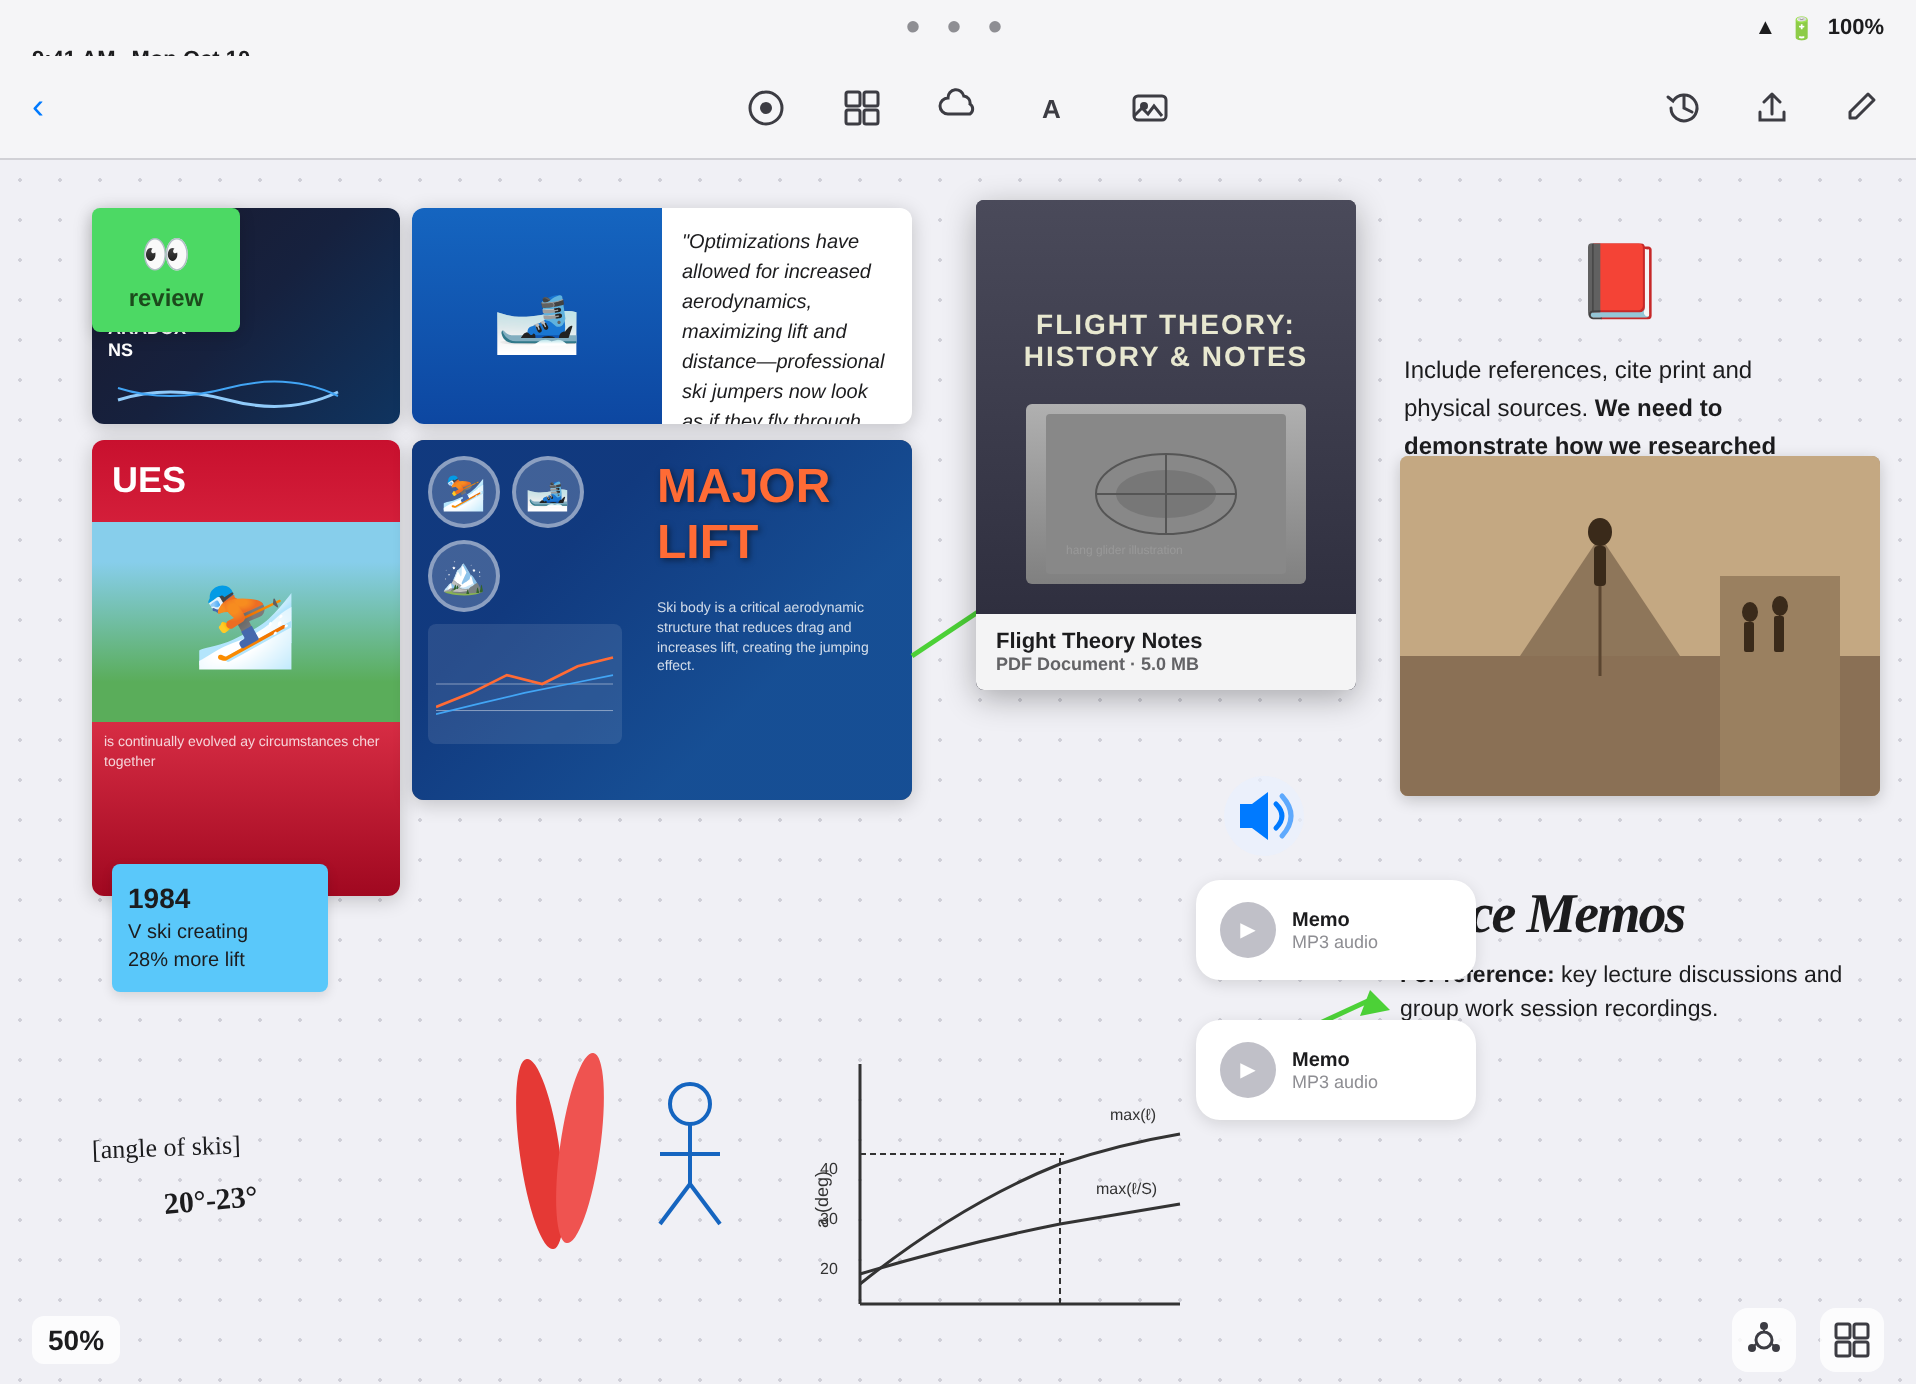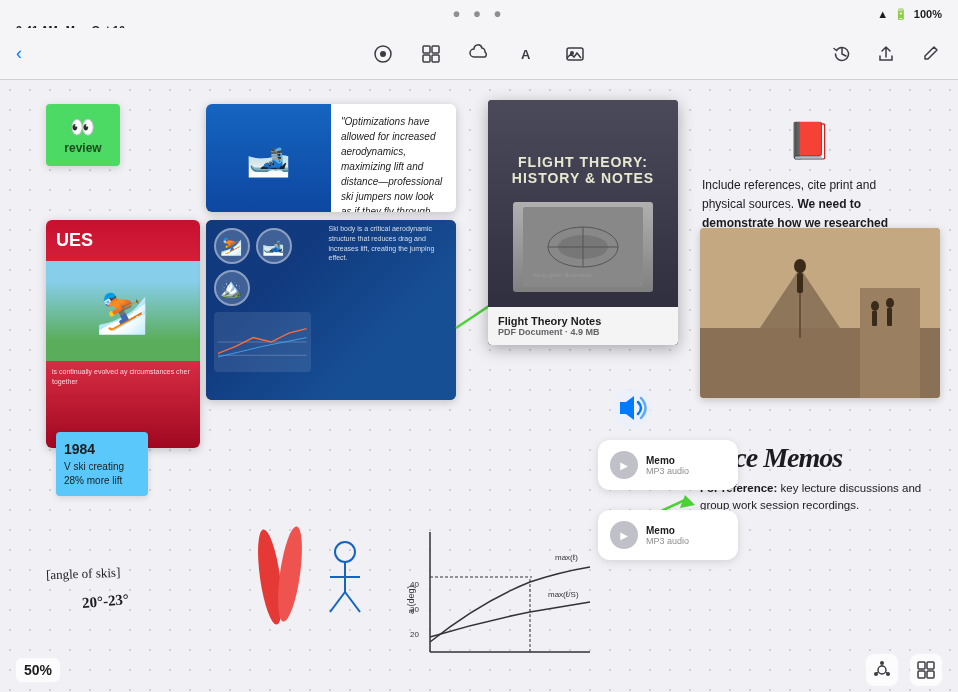--- a/index.html
+++ b/index.html
@@ -320,21 +320,21 @@
       top: 306px; left: 610px;
       font-size: 36px;
       color: #007aff;
       z-index: 8;
     }
 
     
     .info-sticky {
       position: absolute;
       top: 352px; left: 56px;
-      width: 92px;
+      width: 108px;
       background: #5ac8fa;
       border-radius: 4px;
       padding: 8px;
       font-size: 10px;
       line-height: 1.4;
       color: #1c1c1e;
       box-shadow: 0 2px 6px rgba(0,0,0,0.12);
       z-index: 10;
     }
     .info-sticky-year { font-size: 14px; font-weight: 700; }
@@ -514,20 +514,36 @@
     <polygon points="685,415 695,425 680,428" fill="#4cd137"></polygon>
     <line x1="620" y1="450" x2="685" y2="465" stroke="#4cd137" stroke-width="2.5"></line>
     <polygon points="685,460 695,468 680,473" fill="#4cd137"></polygon>
   </svg>
 
   <div class="sticky-review">
     <span class="sticky-eyes">👀</span>
     <span>review</span>
   </div>
 
+  <div class="slide-card slide1">
+    <div class="slide1-content">
+      <div style="font-size:9px;color:#90caf9;font-weight:700;">NS</div>
+      <div style="font-size:9px;color:white;font-weight:700;">DYNAMICS</div>
+      <div style="font-size:9px;color:white;font-weight:700;">N SKIS</div>
+      <div style="font-size:9px;color:white;font-weight:700;">TANCE</div>
+      <div style="font-size:9px;color:white;font-weight:700;">ARADOX</div>
+      <div style="font-size:9px;color:white;font-weight:700;">NS</div>
+      <div style="margin-top:6px;">
+        <svg width="120" height="18" viewBox="0 0 120 18">
+          <path d="M5 12 Q30 4 60 12 Q90 20 115 8" fill="none" stroke="#90caf9" stroke-width="1.5"></path>
+          <path d="M5 6 Q30 14 60 6 Q90 -2 115 10" fill="none" stroke="#42a5f5" stroke-width="1"></path>
+        </svg>
+      </div>
+    </div>
+  </div>
 
   <div class="slide-card slide2">
     <div style="width:100%;height:100%;display:flex;">
       <div style="width:50%;background:linear-gradient(180deg,#1565c0 0%,#0d47a1 100%);display:flex;align-items:center;justify-content:center;">
         <span style="font-size:36px;">🎿</span>
       </div>
       <div class="slide2-content" style="width:50%;">
         <span>"Optimizations have allowed for increased aerodynamics, maximizing lift and distance—professional ski jumpers now look as if they fly through the sky."</span>
       </div>
     </div>
@@ -558,20 +574,21 @@
           <div style="width:100%;height:60px;background:rgba(255,255,255,0.1);border-radius:4px;padding:4px;">
             <svg width="100%" height="100%" viewBox="0 0 100 50">
               <line x1="0" y1="40" x2="100" y2="40" stroke="rgba(255,255,255,0.5)" stroke-width="0.5"></line>
               <line x1="0" y1="25" x2="100" y2="25" stroke="rgba(255,255,255,0.5)" stroke-width="0.5"></line>
               <path d="M0 38 L20 30 L40 20 L60 25 L80 15 L100 10" fill="none" stroke="#ff6b35" stroke-width="1.5"></path>
               <path d="M0 42 L25 36 L50 30 L75 25 L100 20" fill="none" stroke="#42a5f5" stroke-width="1"></path>
             </svg>
           </div>
         </div>
         <div style="width:55%;position:relative;z-index:2;">
+          <div class="slide4-text">MAJOR LIFT</div>
           <div class="slide4-body">Ski body is a critical aerodynamic structure that reduces drag and increases lift, creating the jumping effect.</div>
         </div>
       </div>
     </div>
   </div>
 
   <div class="book-card">
     <div class="book-inner">
       <div class="book-title">FLIGHT THEORY:<br>HISTORY &amp; NOTES</div>
       <div class="book-img-area">
@@ -580,21 +597,21 @@
           <ellipse cx="60" cy="40" rx="35" ry="20" fill="none" stroke="#555" stroke-width="1"></ellipse>
           <ellipse cx="60" cy="40" rx="25" ry="12" fill="#777"></ellipse>
           <line x1="25" y1="40" x2="95" y2="40" stroke="#555" stroke-width="1"></line>
           <line x1="60" y1="20" x2="60" y2="60" stroke="#555" stroke-width="1"></line>
           <text x="10" y="70" font-size="6" fill="#999">hang glider illustration</text>
         </svg>
       </div>
     </div>
     <div class="book-label">
       <div>Flight Theory Notes</div>
-      <div class="book-sublabel">PDF Document · 4.9 MB</div>
+      <div class="book-sublabel">PDF Document · 5.0 MB</div>
     </div>
   </div>
 
   <div class="ref-note">
     <div style="font-size:36px;text-align:center;margin-bottom:6px;">📕</div>
     <div style="font-size:12px;line-height:1.6;">
       Include references, cite print and physical sources. <strong>We need to demonstrate how we researched theory and concepts.</strong>
     </div>
   </div>
 

